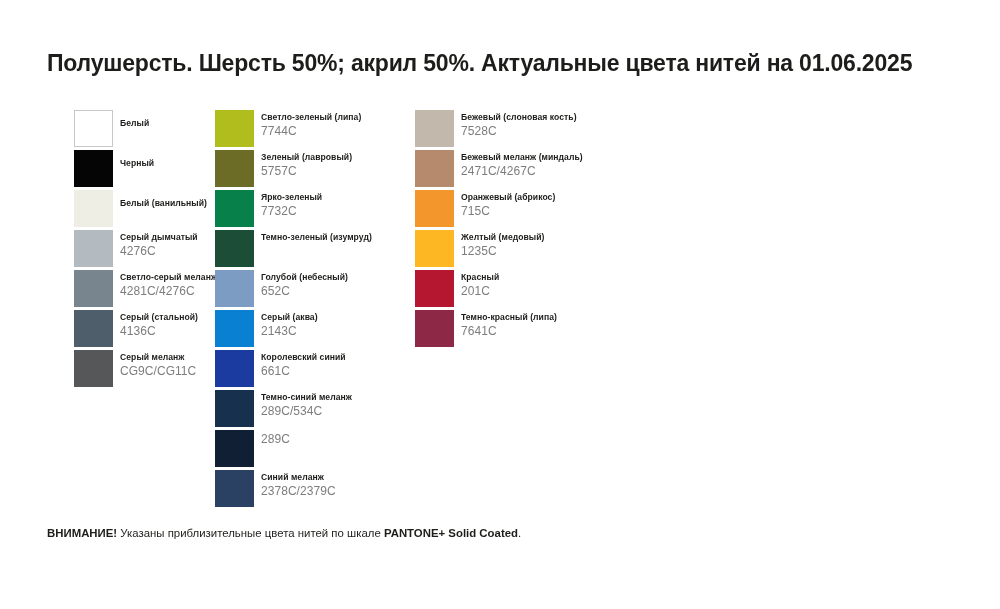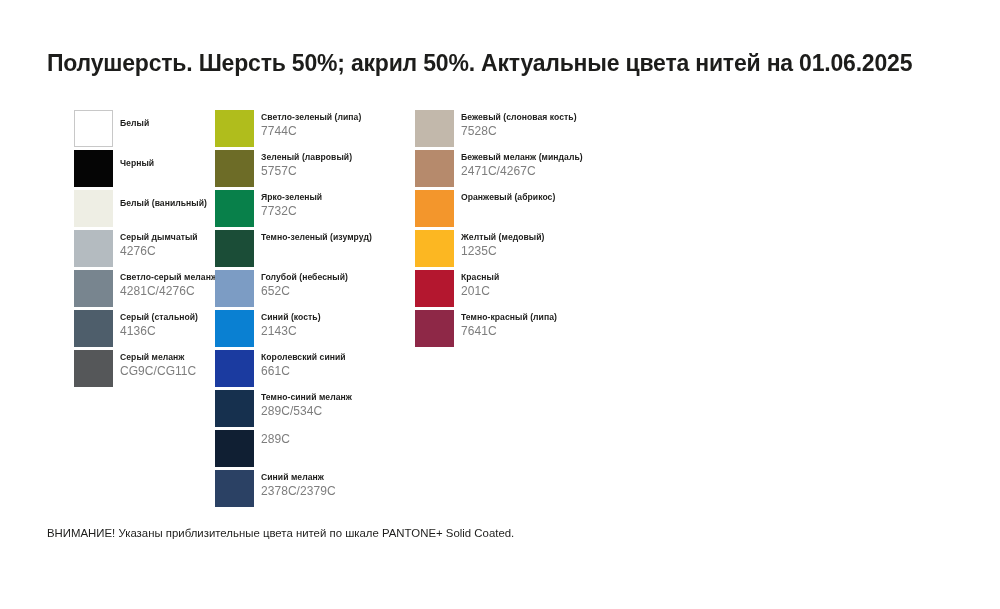--- a/index.html
+++ b/index.html
@@ -104,21 +104,21 @@
   .footer {
     position: absolute;
     left: 47px;
     top: 524px;
     width: 920px;
     font-size: 11.4px;
     color: #1d1d1b;
     line-height: 1.62;
   }
   .footer .line { white-space: nowrap; }
-  .footer b { font-weight: normal; }
+  .footer b { font-weight: bold; }
 </style>
 </head>
 <body>
 
 <div class="page">
 
   <div class="title">Полушерсть. Шерсть 50%; акрил 50%. Актуальные цвета нитей на 01.06.2025</div>
 
   <div class="columns">
     <div class="col col-0">
@@ -200,21 +200,21 @@
         <div class="swatch-row">
           <div class="swatch" style="background: rgb(124, 156, 196);"></div>
           <div class="labels">
             <span class="sw-name">Голубой (небесный)</span>
             <span class="sw-code">652C</span>
           </div>
         </div>
         <div class="swatch-row">
           <div class="swatch" style="background: rgb(10, 128, 210);"></div>
           <div class="labels">
-            <span class="sw-name">Синий (кость)</span>
+            <span class="sw-name">Серый (аква)</span>
             <span class="sw-code">2143C</span>
           </div>
         </div>
         <div class="swatch-row">
           <div class="swatch" style="background: rgb(27, 59, 160);"></div>
           <div class="labels">
             <span class="sw-name">Королевский синий</span>
             <span class="sw-code">661C</span>
           </div>
         </div>
@@ -251,20 +251,21 @@
           <div class="swatch" style="background: rgb(182, 138, 108);"></div>
           <div class="labels">
             <span class="sw-name">Бежевый меланж (миндаль)</span>
             <span class="sw-code">2471C/4267C</span>
           </div>
         </div>
         <div class="swatch-row">
           <div class="swatch" style="background: rgb(243, 150, 44);"></div>
           <div class="labels">
             <span class="sw-name">Оранжевый (абрикос)</span>
+            <span class="sw-code">715C</span>
           </div>
         </div>
         <div class="swatch-row">
           <div class="swatch" style="background: rgb(252, 183, 34);"></div>
           <div class="labels">
             <span class="sw-name">Желтый (медовый)</span>
             <span class="sw-code">1235C</span>
           </div>
         </div>
         <div class="swatch-row">

